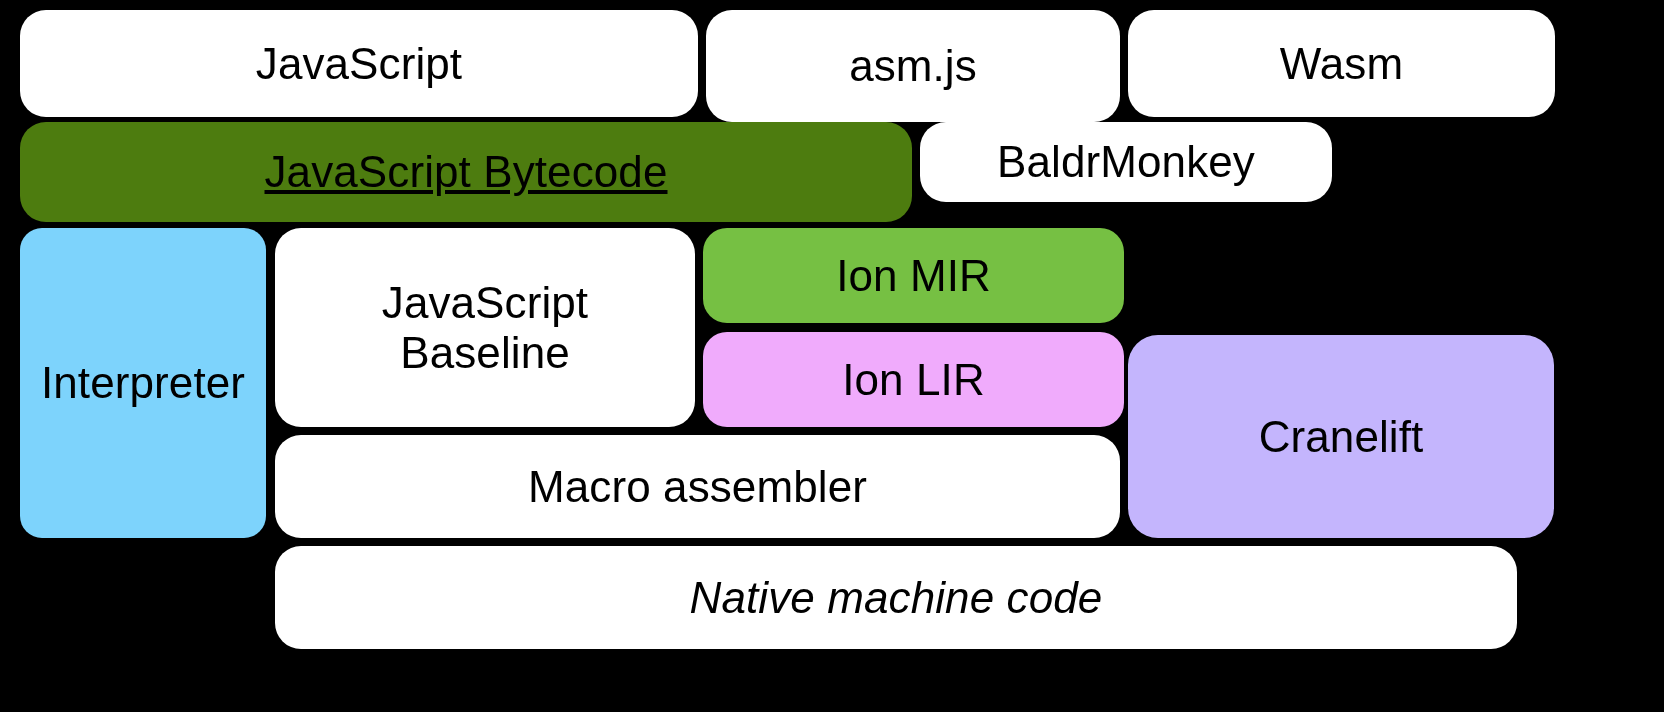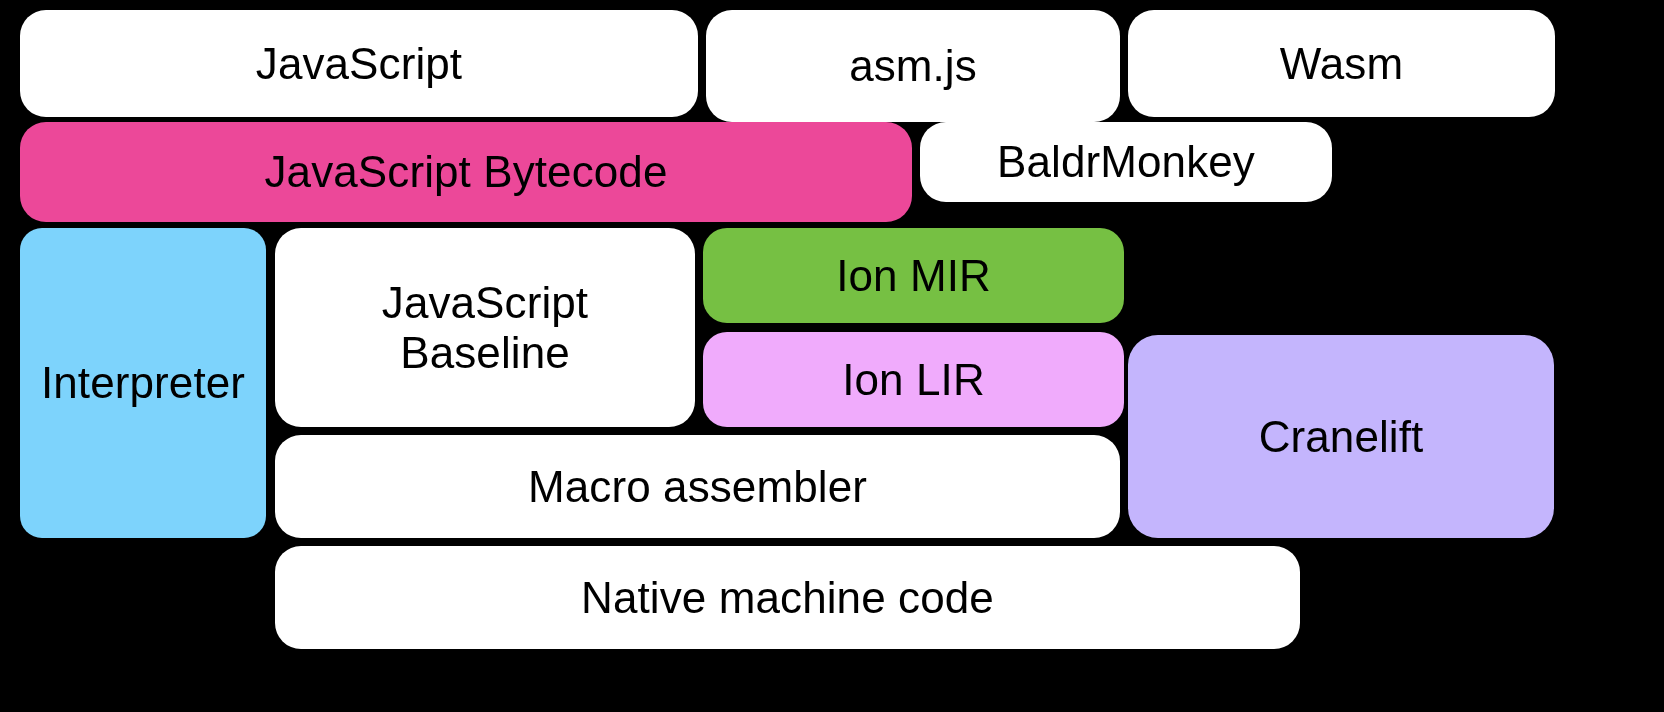--- a/index.html
+++ b/index.html
@@ -51,34 +51,34 @@
 
   
   #box-interpreter      { left: 20px;   top: 228px; width: 246px; height: 310px; border-radius: 22px; }
   #box-js-baseline      { left: 275px;  top: 228px; width: 420px; height: 199px; }
   #box-ion-mir          { left: 703px;  top: 228px; width: 421px; height: 95px;  border-radius: 24px; }
   #box-ion-lir          { left: 703px;  top: 332px; width: 421px; height: 95px;  border-radius: 24px; }
   #box-cranelift        { left: 1128px; top: 335px; width: 426px; height: 203px; }
   #box-macro-assembler  { left: 275px;  top: 435px; width: 845px; height: 103px; }
 
   
-  #box-native-code      { left: 275px;  top: 546px; width: 1025px; height: 103px; }
+  #box-native-code      { left: 275px;  top: 546px; width: 1242px; height: 103px; font-style: italic; }
 </style>
 </head>
 <body>
 
 <div id="diagram" style="background: rgb(0, 0, 0);">
 
   <div class="box fill-white" id="box-javascript" style="background: rgb(255, 255, 255);">JavaScript</div>
 
   <div class="box fill-white" id="box-asmjs" style="background: rgb(255, 255, 255);">asm.js</div>
 
   <div class="box fill-white" id="box-wasm" style="background: rgb(255, 255, 255);">Wasm</div>
 
-  <div class="box fill-white" id="box-js-bytecode" style="background: #ec4899;">JavaScript Bytecode</div>
+  <div class="box fill-white" id="box-js-bytecode" style="background: #4d7c0f; text-decoration: underline;">JavaScript Bytecode</div>
 
   <div class="box fill-white" id="box-baldrmonkey" style="background: rgb(255, 255, 255);">BaldrMonkey</div>
 
   <div class="box fill-grey" id="box-interpreter" style="background: #7dd3fc;">Interpreter</div>
 
   <div class="box fill-white" id="box-js-baseline" style="background: rgb(255, 255, 255);">JavaScript
 Baseline</div>
 
   <div class="box fill-green" id="box-ion-mir" style="background: rgb(118, 192, 67);">Ion MIR</div>
 

